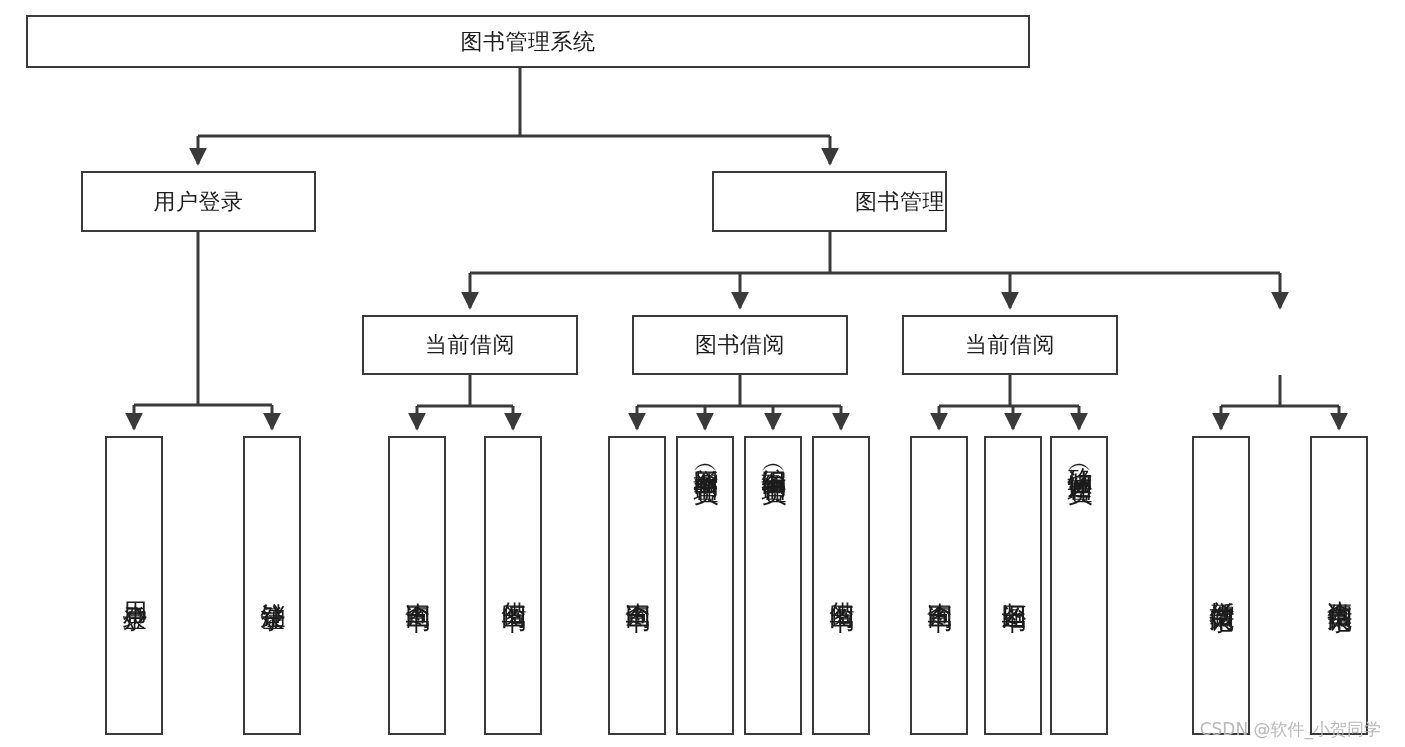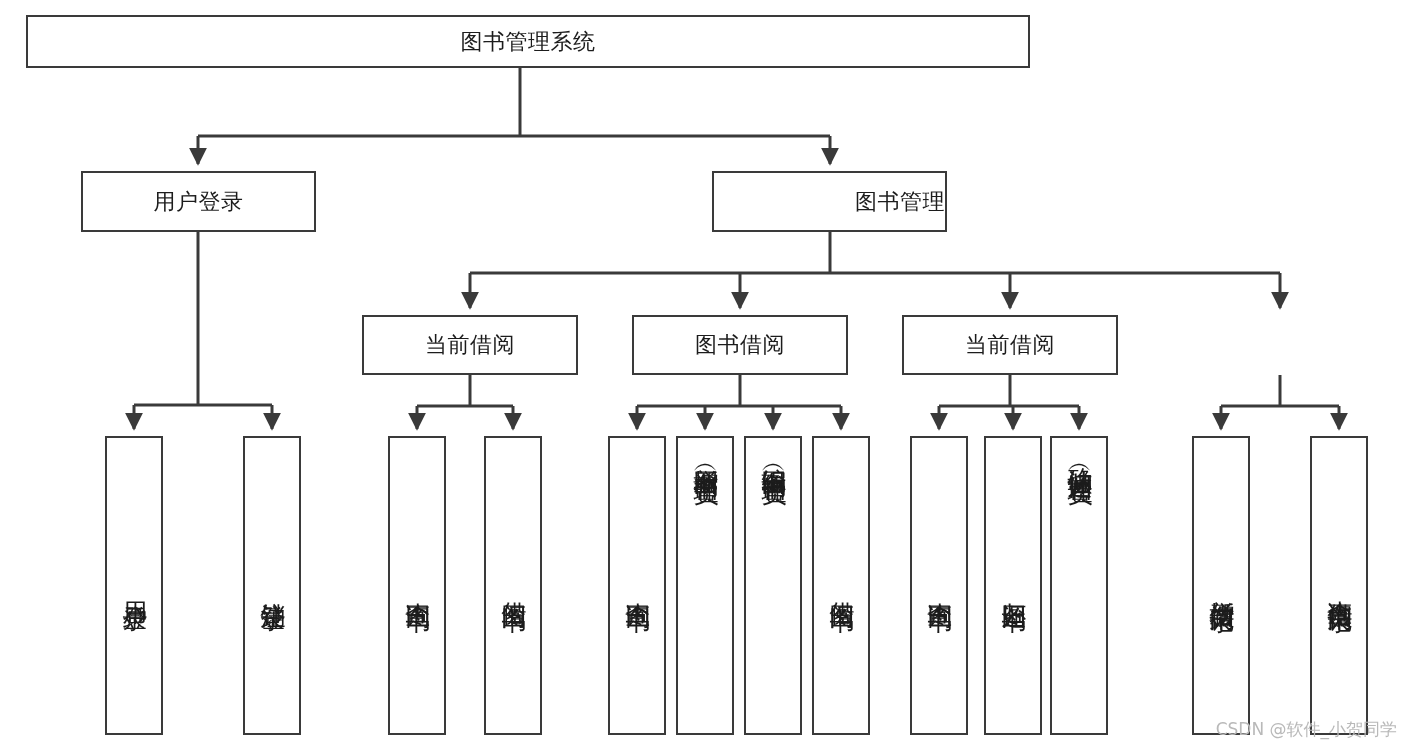--- a/index.html
+++ b/index.html
@@ -56,21 +56,21 @@
     font-size: 25px;
     letter-spacing: 2px;
     white-space: nowrap;
   }
   .node.vertical.centered {
     align-items: center;
     padding-top: 0;
   }
   #watermark {
     position: absolute;
-    right: 8px;
+    right: 24px;
     bottom: 6px;
     font-size: 17px;
     color: #b9b9b9;
     white-space: nowrap;
     user-select: none;
   }
 </style>
 </head>
 <body>
 

